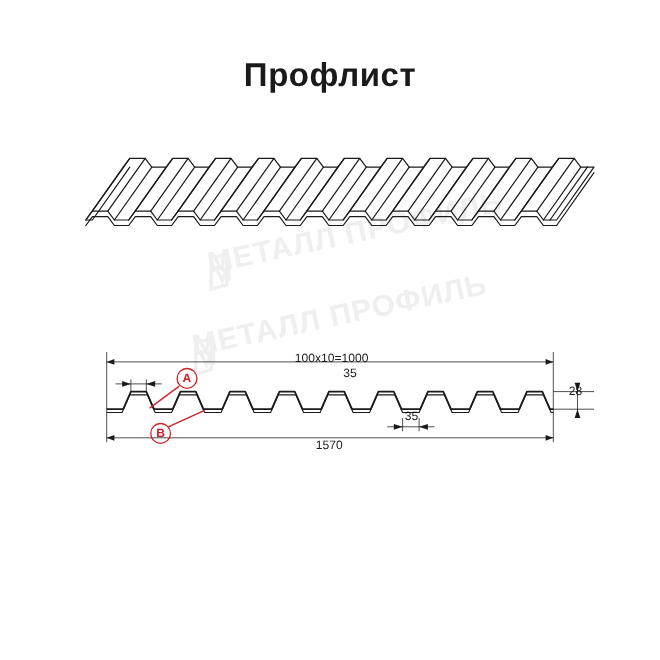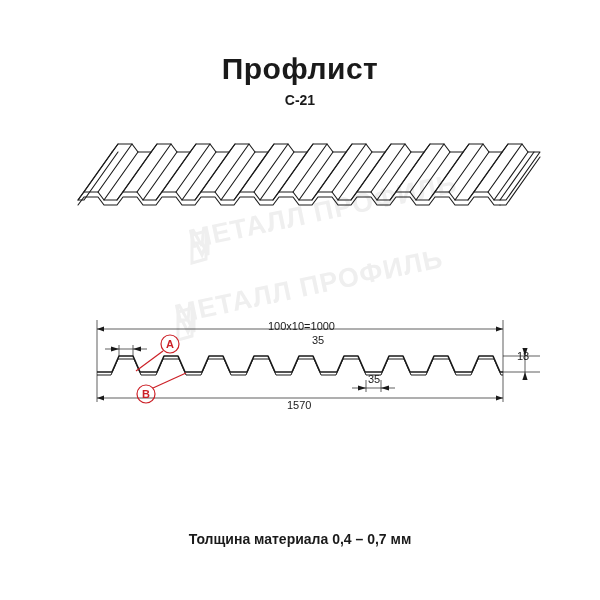--- a/index.html
+++ b/index.html
@@ -94,21 +94,20 @@
     color: #1a1a1a;
     white-space: nowrap;
   }
 </style>
 </head>
 <body>
 
 <div class="page">
 
   <div class="title">Профлист</div>
-  <div class="subtitle">С-21</div>
 
   <div class="wm wm1">МЕТАЛЛ ПРОФИЛЬ</div>
   <div class="wm wm2">МЕТАЛЛ ПРОФИЛЬ</div>
 
   <svg class="art" viewBox="0 0 600 600" xmlns="http://www.w3.org/2000/svg">
 
     <g opacity="1">
       <path d="M192 235 l14 -4 l0 28 l-14 4 z M196 243 l6 12 l6 -16 l0 16 l-6 -12 z" fill="none" stroke="#efefef" stroke-width="3"></path>
     </g>
     <g opacity="1">
@@ -285,20 +284,19 @@
       <g stroke="#cc2027" stroke-width="1.2" fill="none">
         <circle cx="146" cy="394" r="9"></circle>
         <path d="M153 388 L186 373"></path>
       </g>
     </g>
   </svg>
 
   <div class="dim-text" style="left:268px; top:320px;">100х10=1000</div>
   <div class="dim-text" style="left:312px; top:334px;">35</div>
   <div class="dim-text" style="left:368px; top:373px;">35</div>
-  <div class="dim-text" style="left:517px; top:350px;">18</div>
+  <div class="dim-text" style="left:517px; top:350px;">28</div>
   <div class="dim-text" style="left:287px; top:399px;">1570</div>
 
   <div class="callout-label" style="left:163px; top:338px;">A</div>
   <div class="callout-label" style="left:139px; top:388px;">B</div>
 
-  <div class="footer-note">Толщина материала 0,4 – 0,7 мм</div>
 </div>
 
 </body></html>

